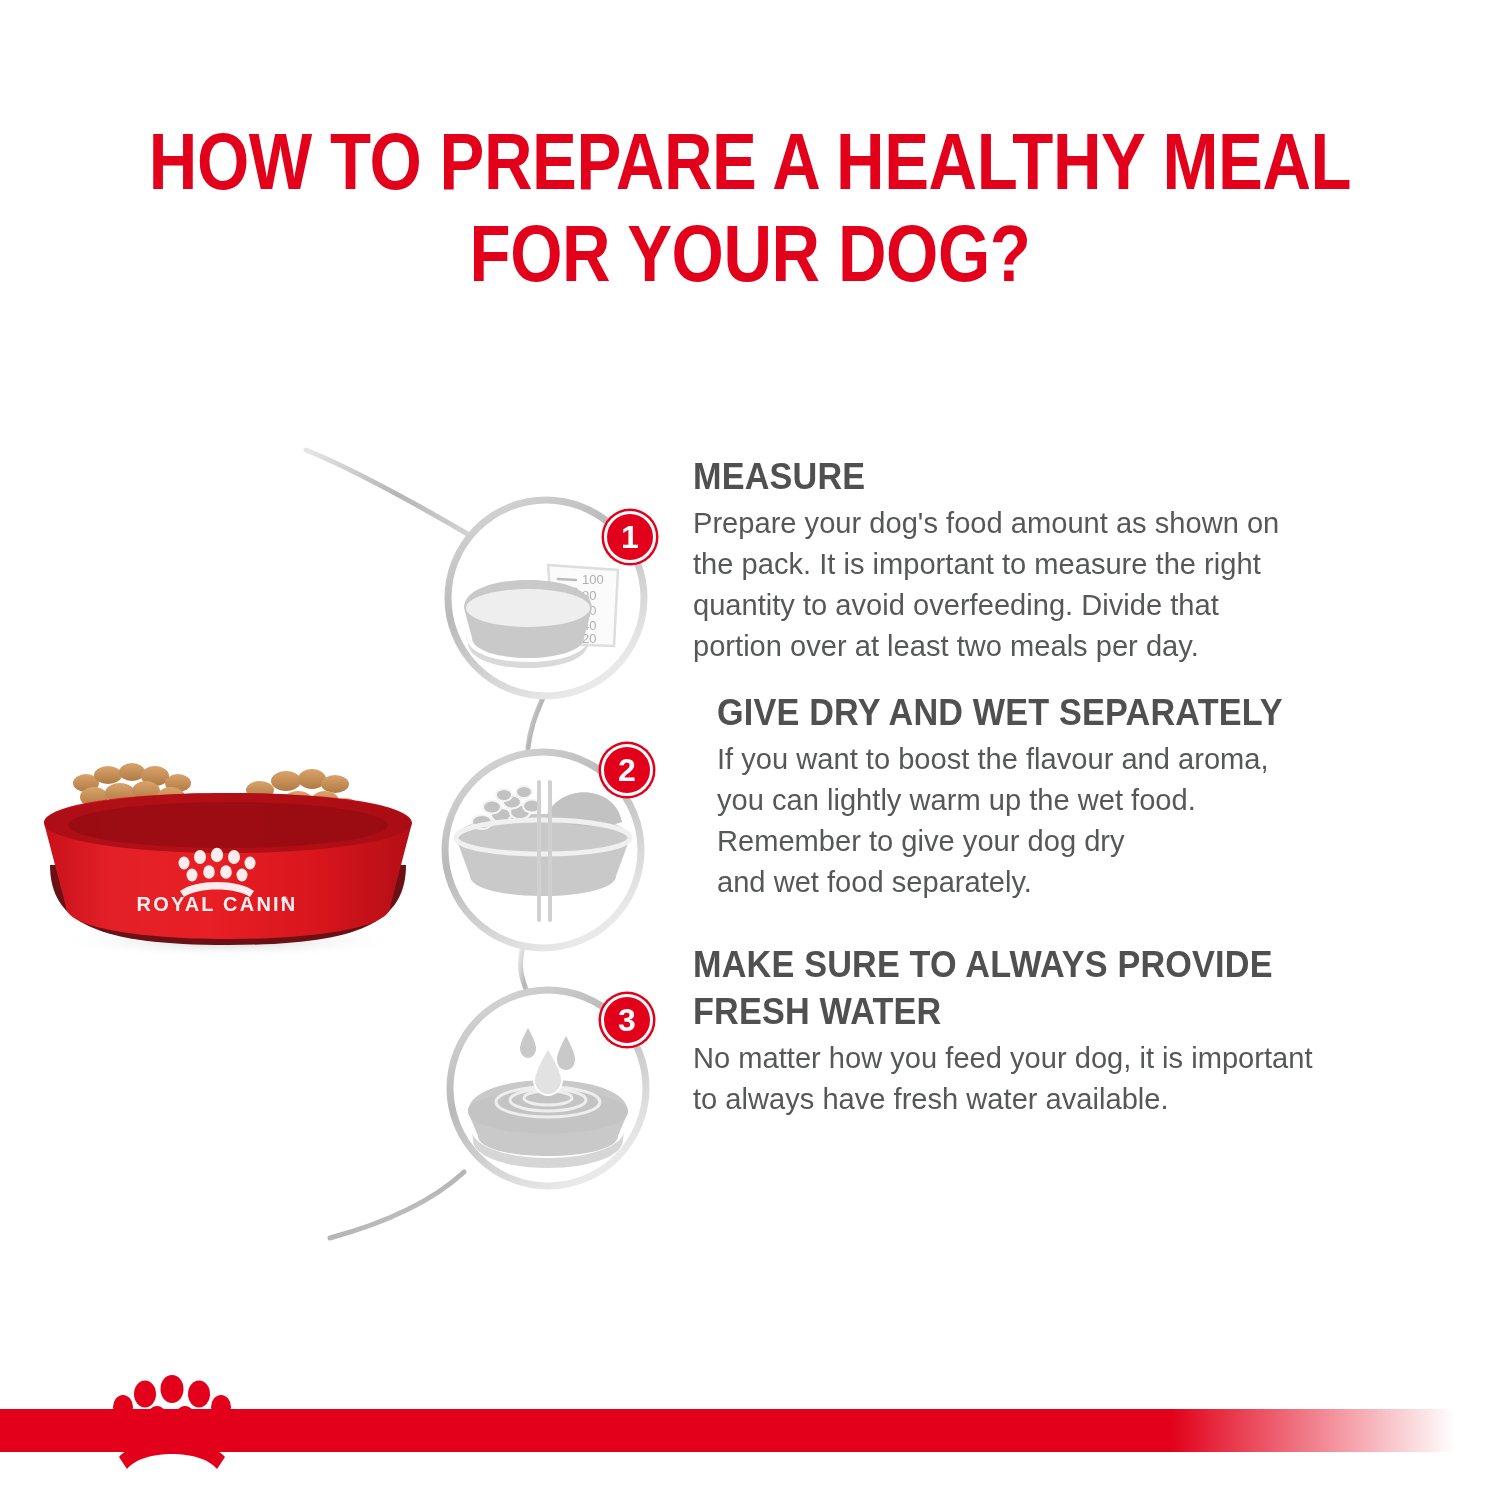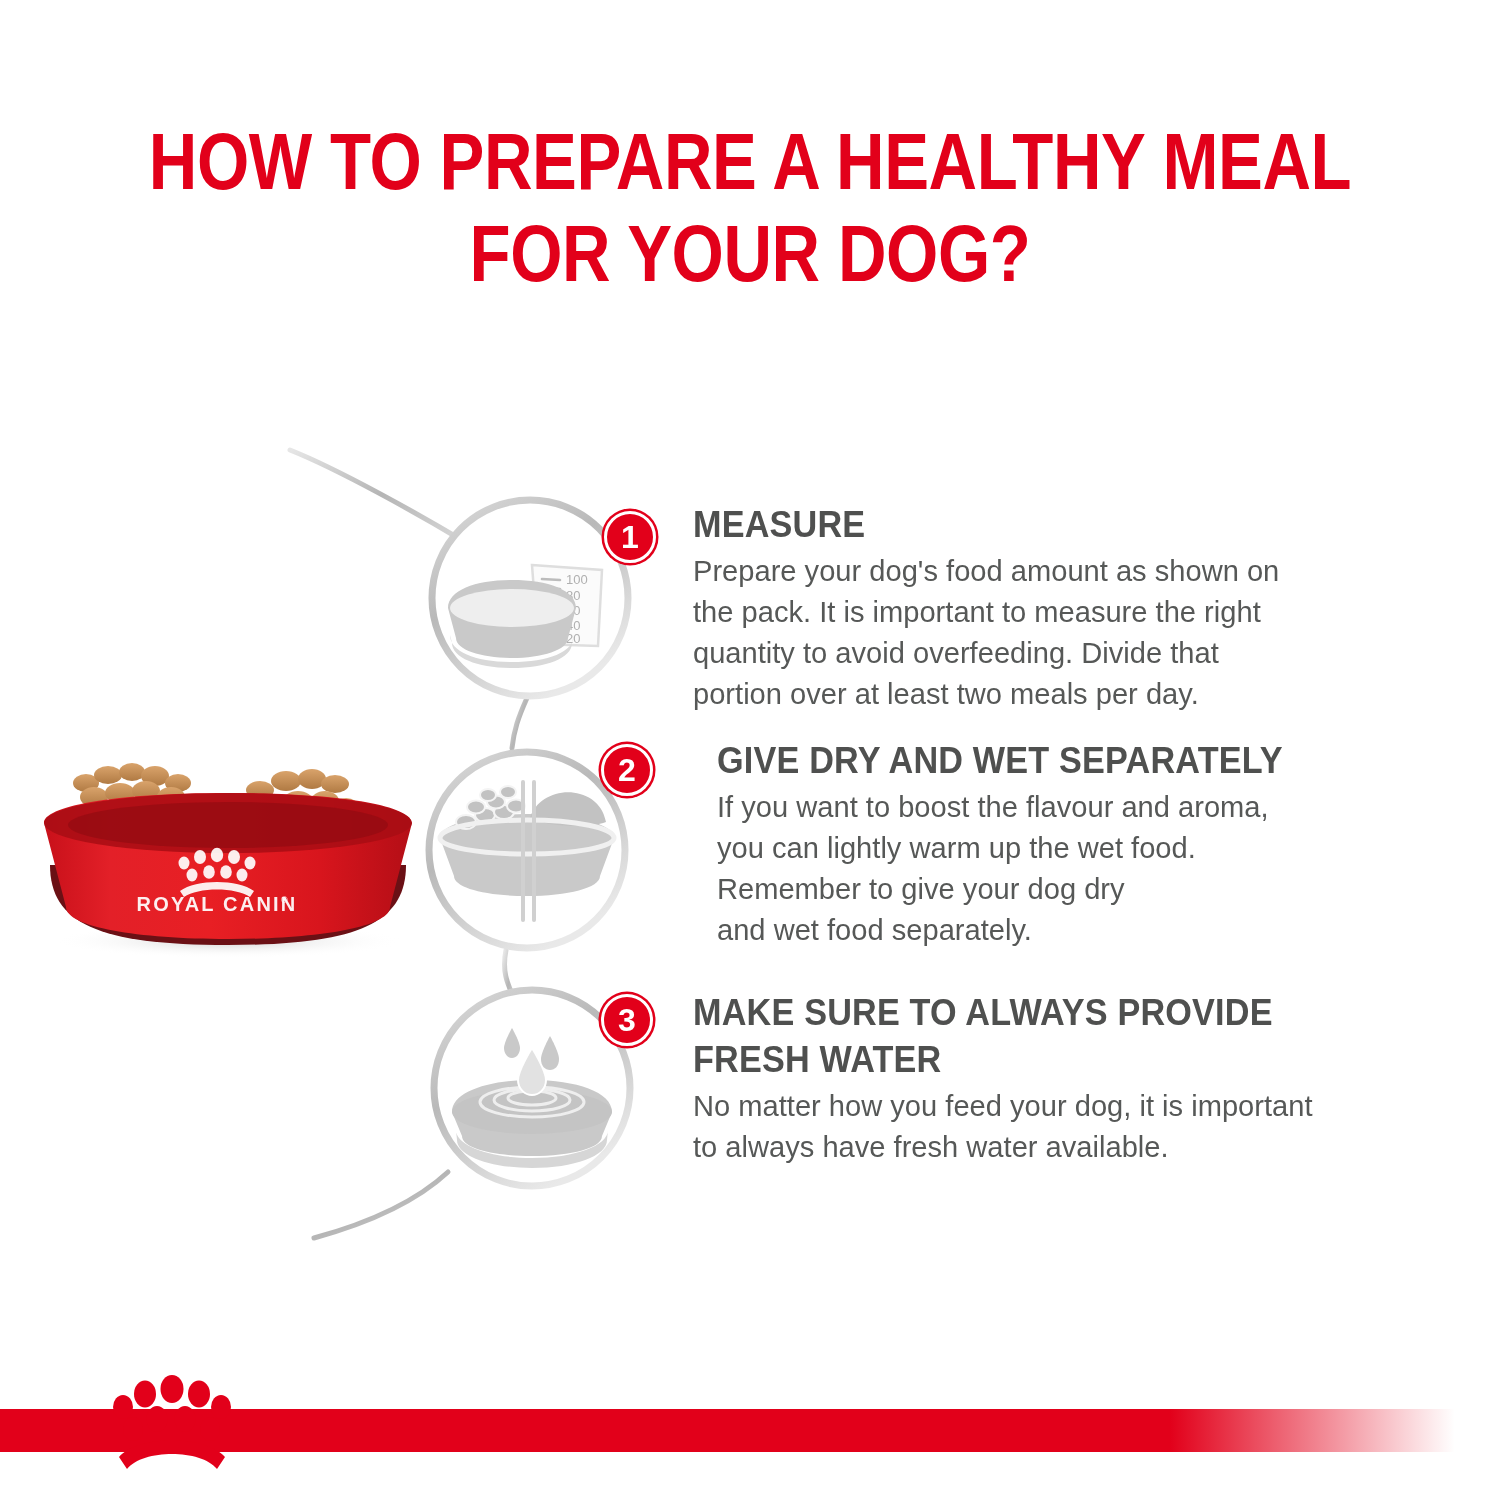--- a/index.html
+++ b/index.html
@@ -40,21 +40,21 @@
   #bowl-photo {
     position:absolute;
     left:28px; top:745px;
     width:400px; height:215px;
   }
   #bowl-photo svg { display:block; width:100%; height:100%; }
 
   
   #steps-graphic {
     position:absolute;
-    left:280px; top:430px;
+    left:296px; top:430px;
     width:420px; height:830px;
   }
   #steps-graphic svg { display:block; width:100%; height:100%; }
 
   
   .badge {
     position:absolute;
     width:52px; height:52px;
     border-radius:50%;
     background:#E2001A;
@@ -70,21 +70,21 @@
   #badge-1 { left:604px; top:511px; }
   #badge-2 { left:601px; top:744px; }
   #badge-3 { left:601px; top:994px; }
 
   
   #steps-text {
     position:absolute;
     left:693px; top:455px;
     width:790px;
   }
-  .step-block { margin-bottom:20px;margin-top:48px; }
+  .step-block { margin-bottom:20px; }
   .step-heading {
     color:#4f504f;
     font-family:"Liberation Sans Narrow","Liberation Sans", sans-serif;
     font-weight:bold;
     font-size:36px;
     line-height:43px;
     letter-spacing:0.2px;
     transform:scaleX(0.95);
     transform-origin:left center;
     white-space:nowrap;

